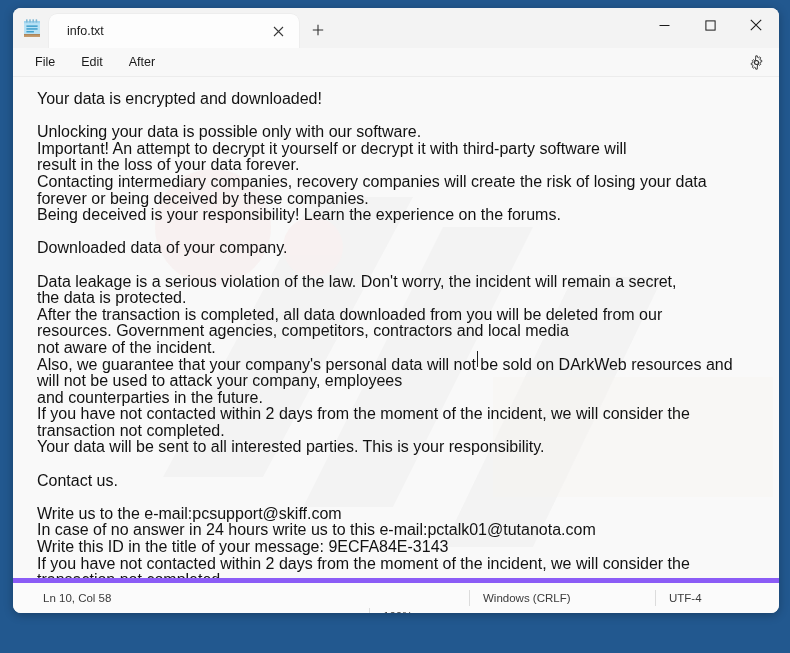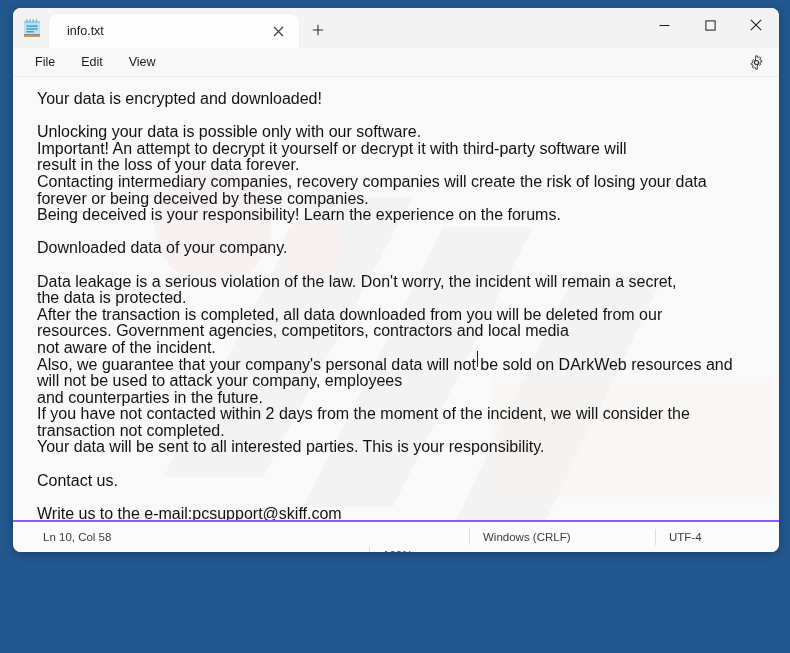--- a/index.html
+++ b/index.html
@@ -21,21 +21,21 @@
     inset: 0;
     background: #22588f;
   }
 
   
   #window {
     position: absolute;
     left: 13px;
     top: 8px;
     width: 766px;
-    height: 544px;
+    height: 605px;
     background: #f8f8f8;
     border-radius: 8px 8px 8px 8px;
     overflow: hidden;
     display: flex;
     flex-direction: column;
     box-shadow: 0 2px 10px rgba(0,0,0,.28);
   }
 
   
   #titlebar {
@@ -186,21 +186,21 @@
     width: 1px;
     height: 16px;
     background: #202020;
   }
 
   
   #statusbar {
     flex: 0 0 30px;
     height: 30px;
     background: #fbfbfb;
-    border-top: 2px solid #8b5cf6;
+    border-top: 5px solid #8b5cf6;
     display: flex;
     align-items: center;
     font-size: 11.5px;
     color: #3b3b3b;
   }
   #status-pos { padding-left: 30px; flex: 0 0 auto; }
   #status-spacer { flex: 1 1 auto; }
   .status-cell {
     position: relative;
     padding: 0 14px 0 14px;
@@ -286,21 +286,21 @@
               <path d="M0.8 0.8 L11.2 11.2 M11.2 0.8 L0.8 11.2" stroke="currentColor" stroke-width="1.05" fill="none"></path>
             </svg>
           </span>
         </div>
       </div>
     </div>
 
     <div id="menubar">
       <span class="menu-item">File</span>
       <span class="menu-item">Edit</span>
-      <span class="menu-item">View</span>
+      <span class="menu-item">After</span>
       <span id="settings-gear">
         <svg width="15" height="15" viewBox="0 0 16 16">
           <path d="M8 5.3a2.7 2.7 0 1 0 0 5.4 2.7 2.7 0 0 0 0-5.4zm0 1.1a1.6 1.6 0 1 1 0 3.2 1.6 1.6 0 0 1 0-3.2z" fill="currentColor"></path>
           <path d="M7.2 0.9h1.6l.22 1.53c.4.11.78.27 1.13.47l1.24-.92 1.13 1.13-.92 1.24c.2.35.36.73.47 1.13l1.53.22v1.6l-1.53.22c-.11.4-.27.78-.47 1.13l.92 1.24-1.13 1.13-1.24-.92c-.35.2-.73.36-1.13.47L8.8 15.1H7.2l-.22-1.53a4.9 4.9 0 0 1-1.13-.47l-1.24.92L3.48 12.9l.92-1.24a4.9 4.9 0 0 1-.47-1.13L2.4 10.3V8.7l1.53-.22c.11-.4.27-.78.47-1.13L3.48 6.1 4.61 4.98l1.24.92c.35-.2.73-.36 1.13-.47L7.2.9z" fill="none" stroke="currentColor" stroke-width="0.95"></path>
         </svg>
       </span>
     </div>
 
     <div id="editor-wrap">
       <svg id="watermark" viewBox="0 0 766 540" preserveAspectRatio="none">

